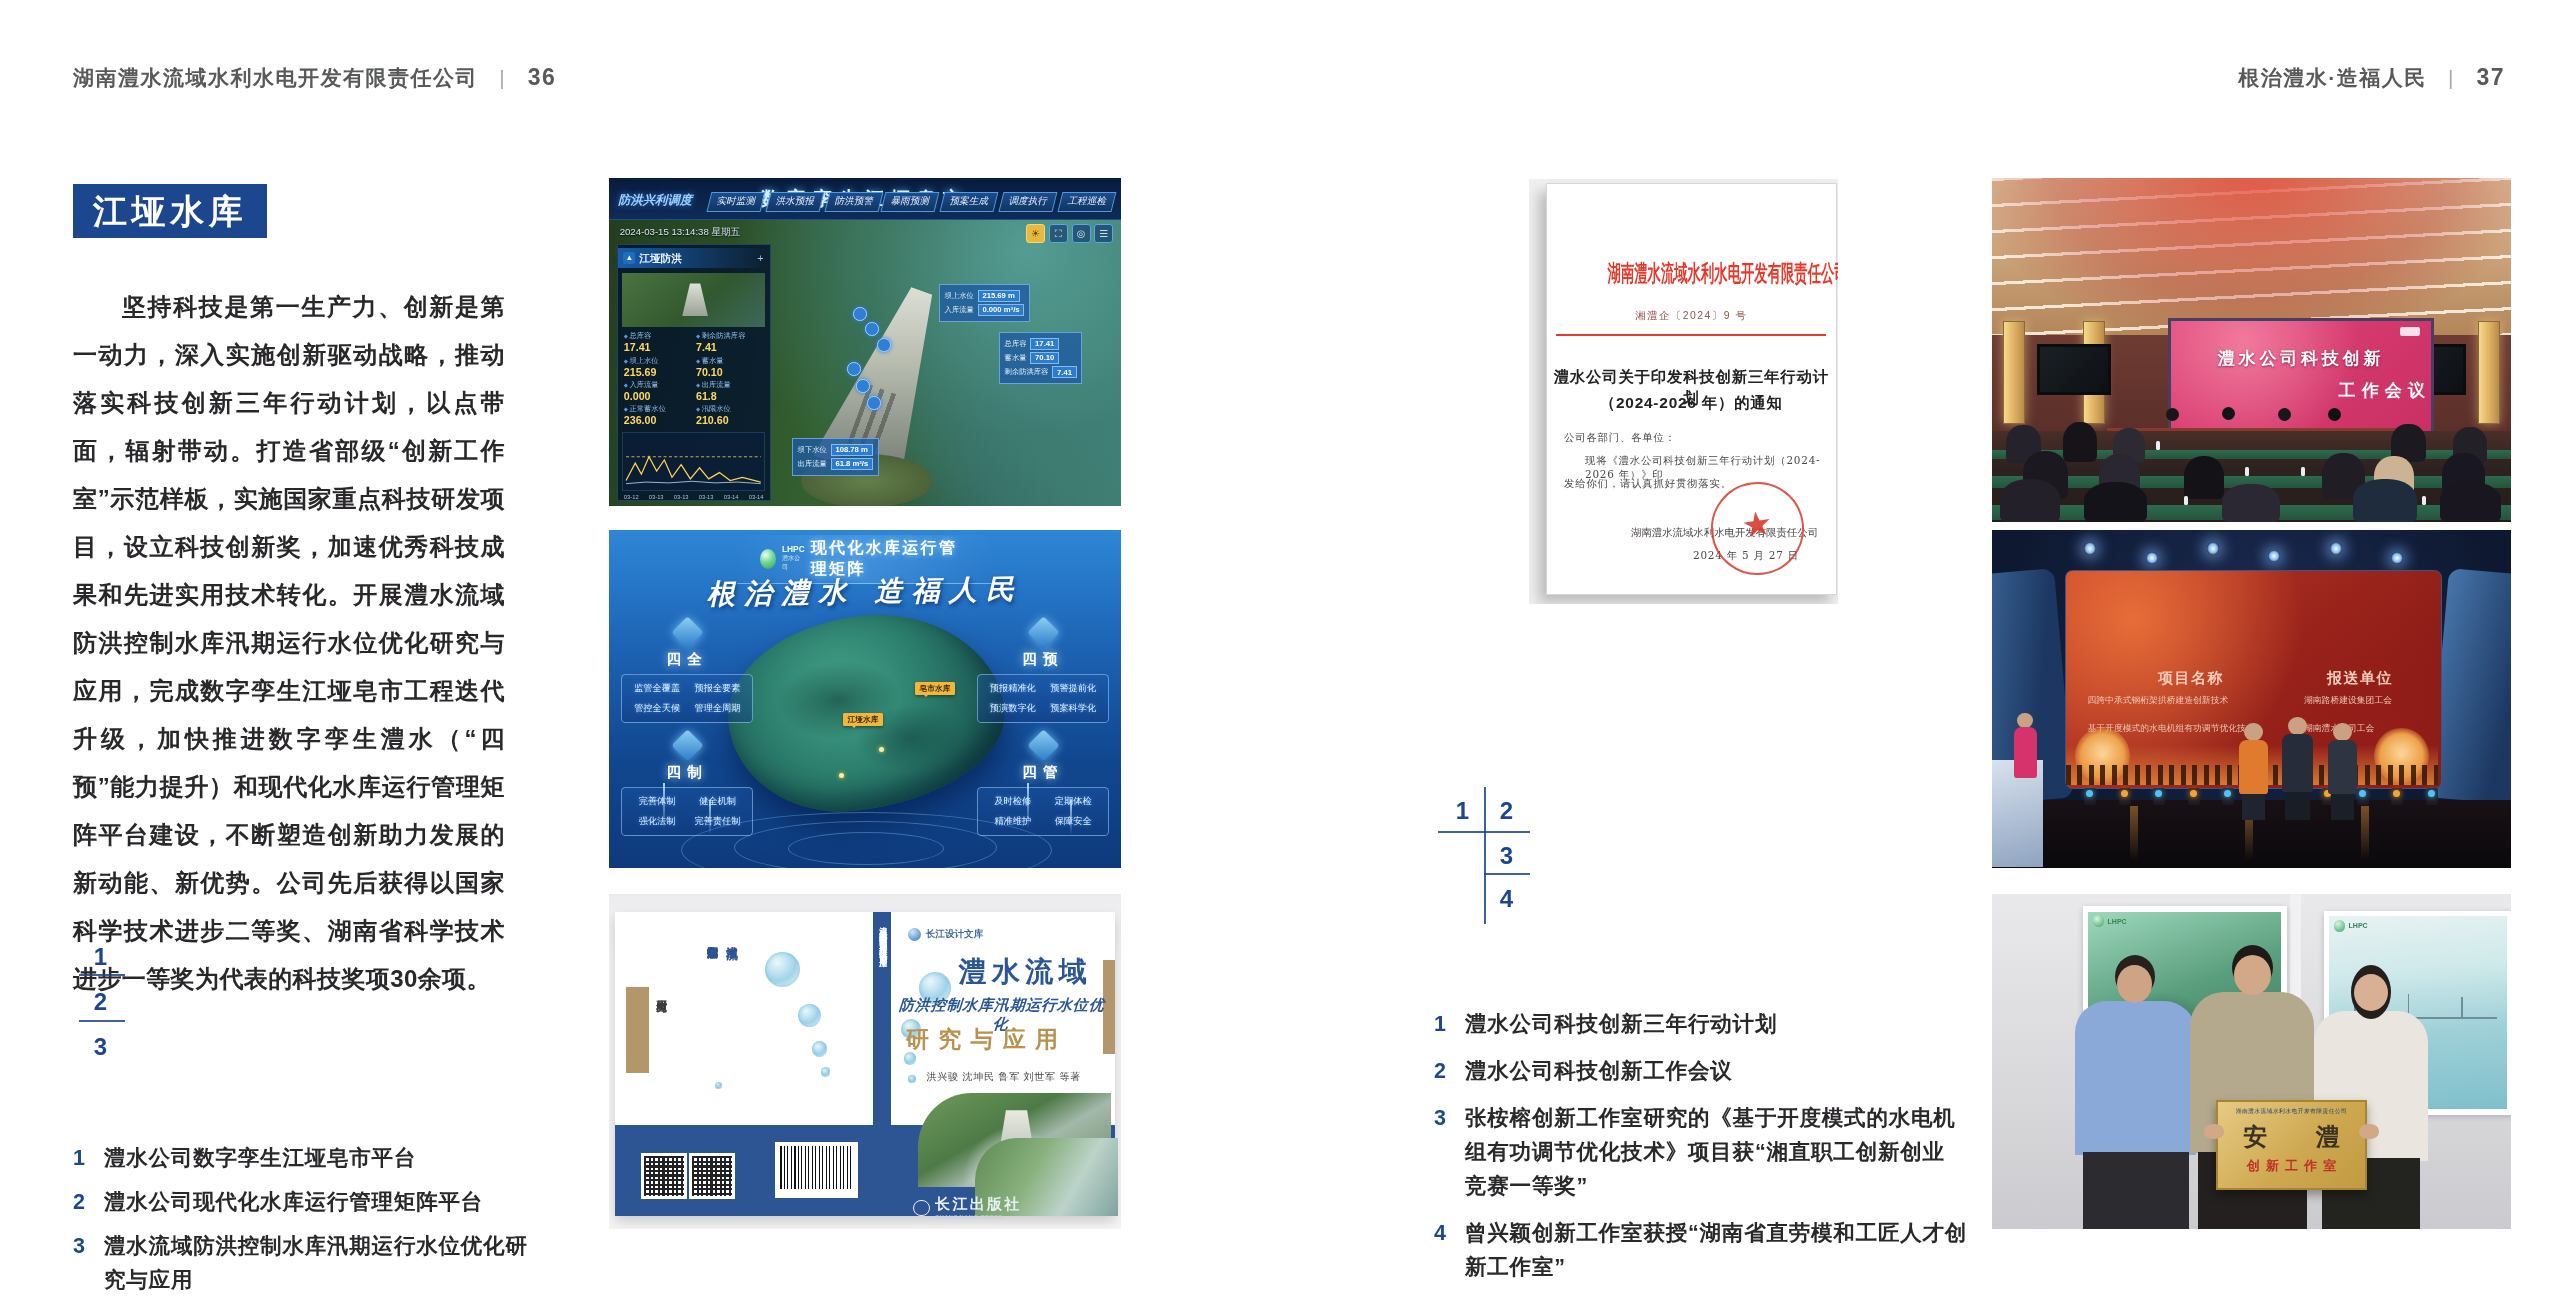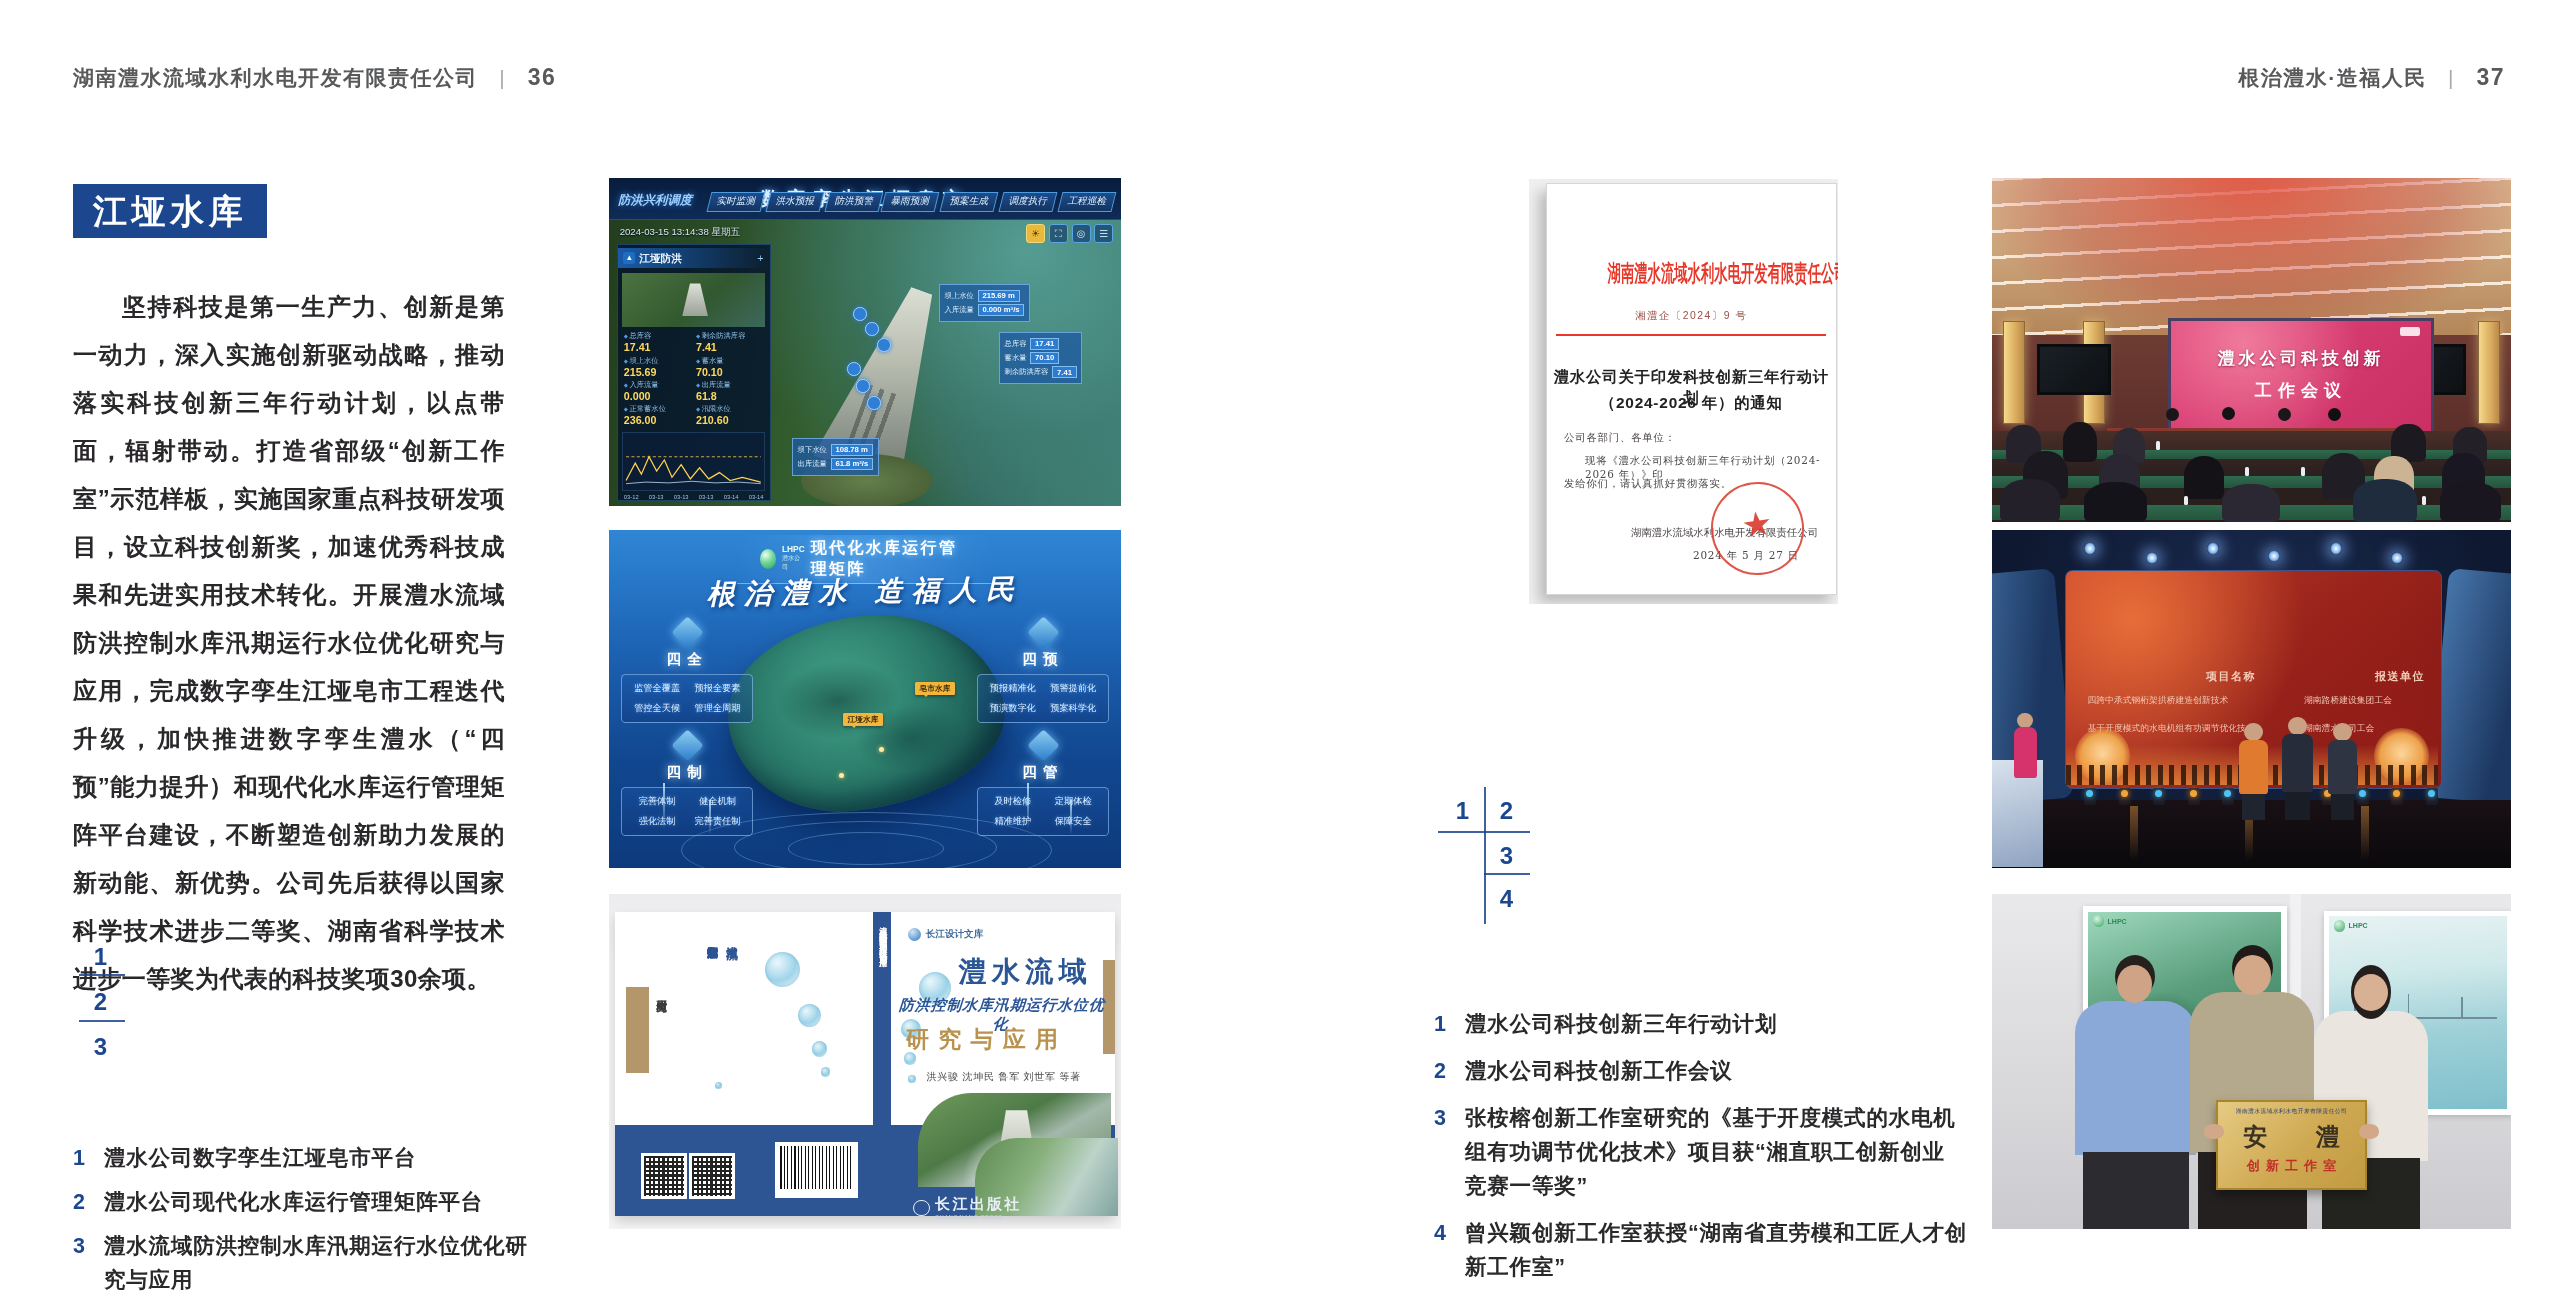--- a/index.html
+++ b/index.html
@@ -154,21 +154,21 @@
   #fig4{left:1992px;top:178px;width:519px;height:344px;background:#3c2e28;}
   .f4-ceiling{position:absolute;left:0;top:0;right:0;height:157px;
      background:
       radial-gradient(ellipse at 50% -10%,rgba(228,62,48,.8),rgba(190,45,42,.3) 55%,transparent 78%),
       repeating-linear-gradient(177deg,rgba(255,248,238,.85) 0 3.1px,rgba(200,160,120,.15) 3.1px 26px),
       linear-gradient(180deg,#dcbd98 0%,#cba379 50%,#b08255 100%);}
   .f4-wall{position:absolute;left:0;top:157px;right:0;height:96px;background:linear-gradient(#6e3c33,#5c2f2a);}
   .f4-screen{position:absolute;left:131px;top:140px;width:260px;height:115px;border:3.1px solid #463e63;
      background:radial-gradient(circle at 28% 18%,#f07a9c,transparent 55%),linear-gradient(135deg,#e0457a,#c92f63);margin-left:45px;}
   .f4-s1{margin-top:26px;text-align:center;font-size:17px;font-weight:bold;color:#fff;letter-spacing:3.8px;text-shadow:0 0.8px 2.3px rgba(120,20,60,.8);}
-  .f4-s2{margin-top:9.2px;text-align:center;font-size:17px;font-weight:bold;color:#fff;letter-spacing:6.1px;}
+  .f4-s2{margin-top:9.2px;text-align:right;font-size:17px;font-weight:bold;color:#fff;letter-spacing:6.1px;}
   .f4-slogo{position:absolute;right:10.7px;top:6.1px;width:20px;height:9.2px;border-radius:2.3px;background:rgba(255,255,255,.85);}
   .tv{position:absolute;top:166px;width:68px;height:45px;background:linear-gradient(135deg,#1a2027,#0d1013);border:3.1px solid #0a0c0e;}
   .lightbar{position:absolute;top:143px;width:20px;height:101px;border:1.5px solid #8a6a3a;
      background:linear-gradient(90deg,#f7d98c,#d9ab5e 60%,#b9894a);box-shadow:0 0 10.7px rgba(250,210,130,.5);}
   .f4-floor{position:absolute;left:0;top:253px;right:0;bottom:0;background:linear-gradient(#4a2e28,#2e2220 40%,#251c1a);}
   .f4-desk{position:absolute;left:115px;top:250px;width:292px;height:20px;background:linear-gradient(#8a3a30,#6e2d26);}
   .gstrip{position:absolute;left:0;right:0;background:linear-gradient(#2f6a4e,#24543d);}
   .sil{position:absolute;border-radius:46% 46% 6.1px 6.1px;}
   .head{position:absolute;border-radius:50%;}
   .bottle{position:absolute;width:3.8px;height:9.2px;background:#e8eef2;border-radius:1.5px;}
@@ -179,21 +179,21 @@
      background:linear-gradient(100deg,#4d80b8,#1d3a66 70%);opacity:.9;}
   .f5-light{position:absolute;top:12.3px;width:12.3px;height:12.3px;border-radius:50%;
      background:radial-gradient(#ffffff,#7fb6f0 50%,transparent 75%);box-shadow:0 0 12.3px 4.6px rgba(130,180,255,.55);}
   .f5-screen{position:absolute;left:73px;top:40px;width:375px;height:217px;border-radius:7.7px;border:1.5px solid #3c548a;
      background:
       radial-gradient(circle at 18% 22%,rgba(240,120,60,.85),transparent 48%),
       radial-gradient(circle at 85% 75%,rgba(150,30,25,.9),transparent 60%),
       linear-gradient(135deg,#c23b28,#8e1f18 70%,#731410);}
   .f5-title{margin-top:28px;text-align:center;font-size:36px;font-weight:bold;color:#fff6ef;letter-spacing:7.7px;
      font-family:"DejaVu Serif","Liberation Serif",serif;text-shadow:0 1.5px 7.7px rgba(60,0,0,.8);}
-  .f5-colhdr{position:absolute;font-size:11px;color:#f3cdb9;font-weight:bold;letter-spacing:1.5px;margin-left:48px;}
+  .f5-colhdr{position:absolute;font-size:15px;color:#f3cdb9;font-weight:bold;letter-spacing:1.5px;}
   .f5-cell{position:absolute;font-size:8.8px;color:#f0c7b4;white-space:nowrap;}
   .f5-glow{position:absolute;left:74px;top:215px;width:372px;height:40px;
      background:linear-gradient(transparent,rgba(240,150,60,.75));}
   .f5-sky{position:absolute;left:74px;top:235px;width:372px;height:20px;
      background:repeating-linear-gradient(90deg,rgba(45,22,10,.85) 0 4.6px,transparent 4.6px 11.5px);}
   .puff{position:absolute;border-radius:50%;background:radial-gradient(#ffe3ae,#eda24b 55%,transparent 78%);}
   .f5-floor{position:absolute;left:0;top:270px;right:0;bottom:0;background:linear-gradient(#181014,#0b090c);}
   .fixture{position:absolute;top:258px;width:11.5px;height:17px;background:#1d1a22;border-radius:2.3px;}
   .fixture::after{content:"";position:absolute;left:2.3px;top:2.3px;width:7px;height:7px;border-radius:50%;background:#4fc3f7;box-shadow:0 0 6.1px #4fc3f7;}
   .fixture.o::after{background:#f0a43c;box-shadow:0 0 6.1px #f0a43c;}

